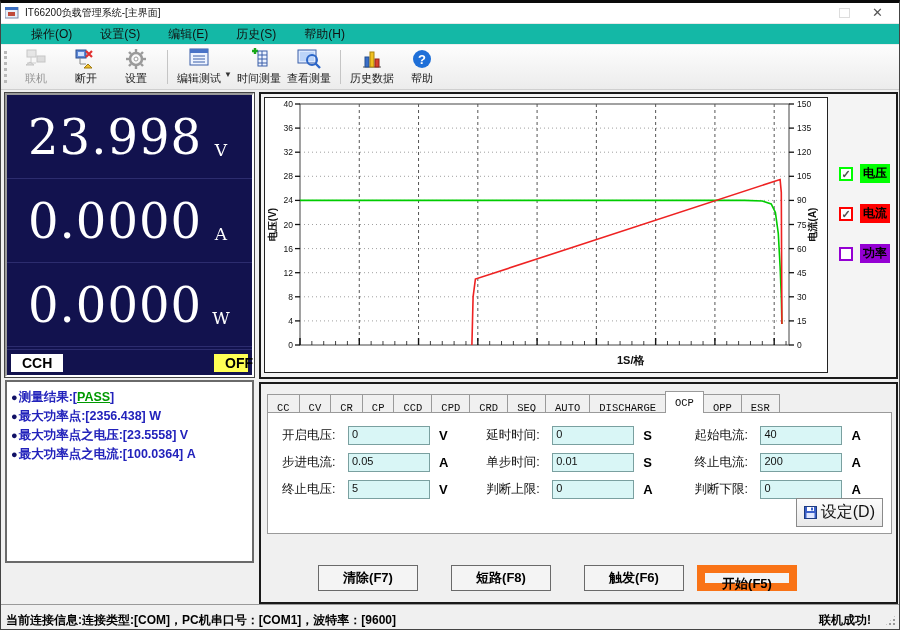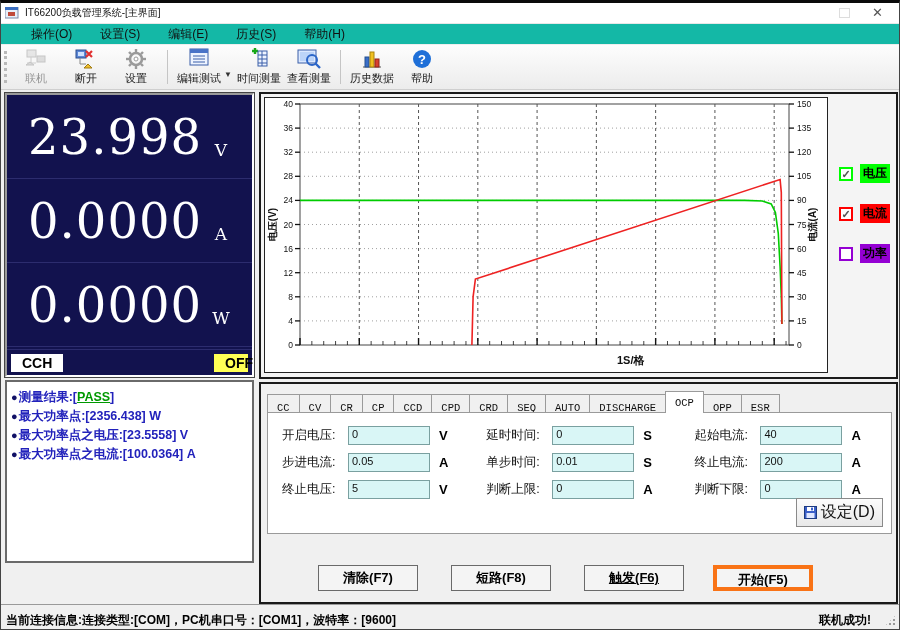--- a/index.html
+++ b/index.html
@@ -66,22 +66,22 @@
   .fcol1 { width:208px; } .fcol2 { width:212px; } .fcol3 { width:190px; }
   .field { display:flex; align-items:center; height:21px; margin-bottom:6px; }
   .flabel { font-size:12.5px; color:#111; width:62px; white-space:nowrap; }
   .finput { width:82px; height:19px; background:#d9f6f6; border:1px solid #7aa0a0; font-size:11px; color:#111; padding:1px 0 0 3px; margin-left:4px; overflow:hidden; }
   .funit { font-size:13px; font-weight:bold; color:#000; margin-left:9px; }
   .set-btn { position:absolute; right:8px; bottom:6px; height:29px; min-width:66px; background:linear-gradient(#fcfcfc,#e9e9e9); border:1px solid #8a8a8a; display:flex; align-items:center; justify-content:center; font-size:16px; color:#111; padding:8px 7px; }
   .set-btn svg { margin-right:4px; }
 
   .action-row { position:absolute; left:0; right:0; top:181px; display:flex; }
   .act-btn { position:absolute; height:26px; width:100px; background:#f4f4f4; border:1px solid #6a6a6a; font-size:13px; font-weight:bold; color:#000; text-align:center; line-height:24px; }
-  .act-1 { left:57px; } .act-2 { left:190px; } .act-3 { left:323px;text-decoration:underline; }
-  .act-4 { left:452px; border:4px solid #f97316; line-height:22px; }
+  .act-1 { left:57px; } .act-2 { left:190px; } .act-3 { left:323px; }
+  .act-4 { left:436px; border:8px solid #f97316; line-height:22px; }
 
   
   .statusbar { position:absolute; left:0; right:0; bottom:0; height:25px; background:#f0f0f0; border-top:1px solid #9a9a9a; display:flex; align-items:flex-end; }
   .status-left { font-size:12px; font-weight:bold; color:#000; padding-left:5px; }
   .status-right { margin-left:auto; font-size:12px; font-weight:bold; color:#000; padding-right:28px; }
   .size-grip { position:absolute; right:2px; bottom:2px; width:13px; height:13px;
     background-image:radial-gradient(#9a9a9a 1px, transparent 1.2px); background-size:4px 4px; clip-path:polygon(100% 0,100% 100%,0 100%); }
 </style>
 </head>
 <body>

